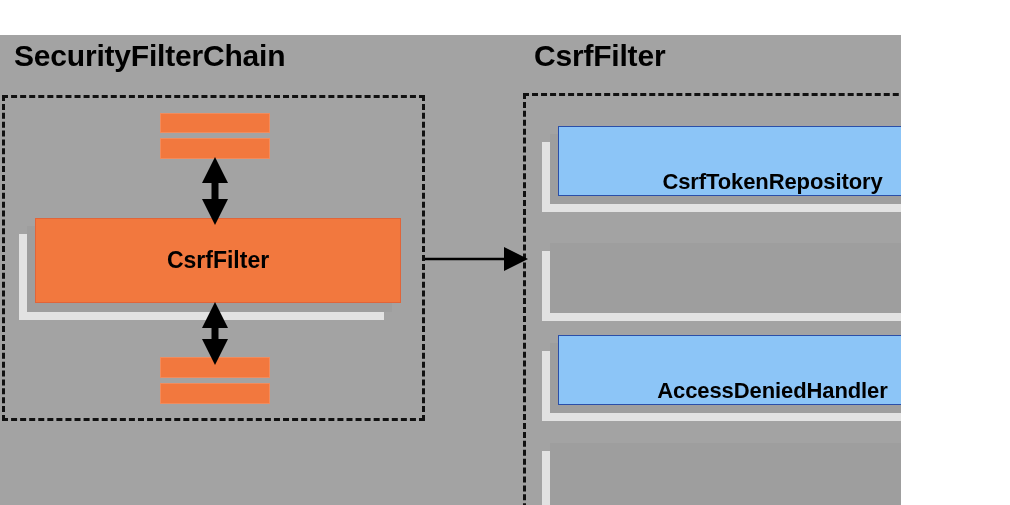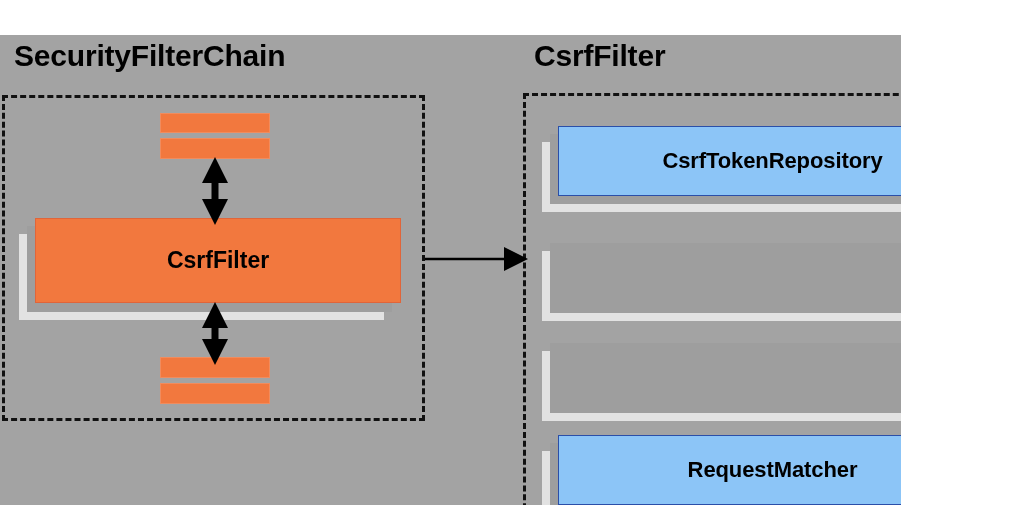--- a/index.html
+++ b/index.html
@@ -76,21 +76,21 @@
     box-sizing: border-box;
   }
 
   
   .blue-card {
     position: absolute;
     background: #8CC5F7;
     border: 1px solid #2B4FA8;
     box-sizing: border-box;
     display: flex;
-    align-items: center;
+    align-items: flex-end;
     justify-content: center;
     color: #000000;
     font-family: "Liberation Sans", sans-serif;
     font-weight: bold;
     font-size: 22px;
     letter-spacing: -0.1px;
   }
 
   
   #arrow-layer {
@@ -131,26 +131,26 @@
   <div class="shadow-near" style="left:550px; top:99px; width:448px; height:70px;"></div>
   <div class="blue-card" style="left:558px; top:91px; width:429px; height:70px;">
     <span>CsrfTokenRepository</span>
   </div>
 
   <div class="shadow-far" style="left:542px; top:216px; width:448px; height:70px;"></div>
   <div class="shadow-near" style="left:550px; top:208px; width:448px; height:70px;"></div>
 
   <div class="shadow-far" style="left:542px; top:316px; width:448px; height:70px;"></div>
   <div class="shadow-near" style="left:550px; top:308px; width:448px; height:70px;"></div>
+  <div class="blue-card" style="left:558px; top:300px; width:429px; height:70px;">
+    <span>AccessDeniedHandler</span>
+  </div>
 
   <div class="shadow-far" style="left:542px; top:416px; width:448px; height:70px;"></div>
   <div class="shadow-near" style="left:550px; top:408px; width:448px; height:70px;"></div>
-  <div class="blue-card" style="left:558px; top:400px; width:429px; height:70px;">
-    <span>RequestMatcher</span>
-  </div>
 
   <svg id="arrow-layer" viewBox="0 0 1010 505" xmlns="http://www.w3.org/2000/svg">
 
     <g>
       <line x1="215" y1="133" x2="215" y2="180" stroke="#000000" stroke-width="7"></line>
       <polygon points="215,122 228,148 202,148" fill="#000000"></polygon>
       <polygon points="215,190 228,164 202,164" fill="#000000"></polygon>
     </g>
 
     <g>

